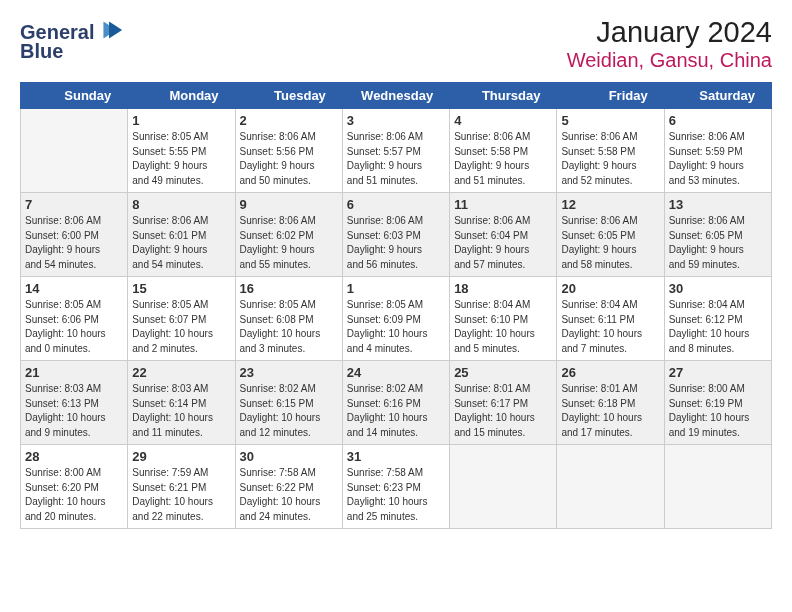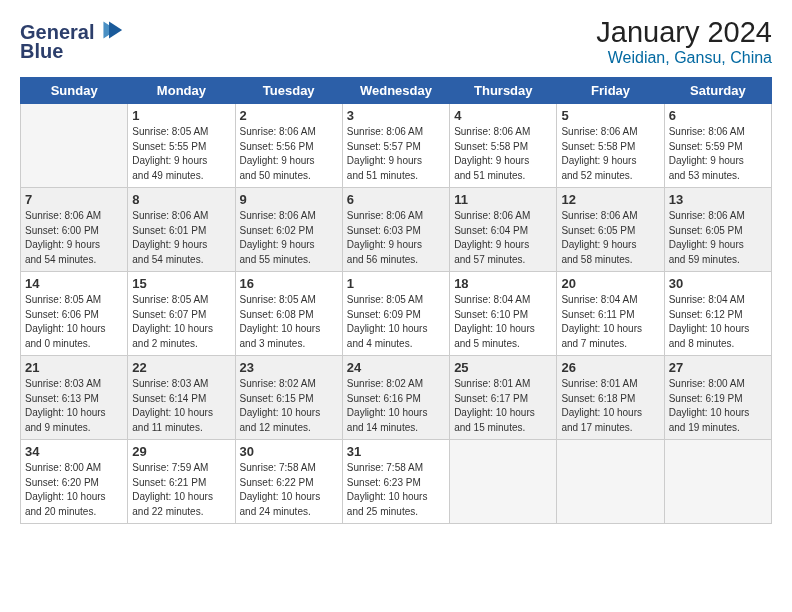--- a/index.html
+++ b/index.html
@@ -42,37 +42,37 @@
     }
     .title-block {
       text-align: right;
     }
     .main-title {
       font-size: 29px;
       font-weight: 300;
       color: #222;
     }
     .subtitle {
-      font-size: 16px;
-      color: #0369a1;
+      font-size: 20px;
+      color: #be185d;
       font-weight: normal;
     }
     .calendar {
       width: 100%;
       border-collapse: collapse;
       table-layout: fixed;
     }
     .calendar th {
       background-color: #2c5fa8;
       color: #fff;
       padding: 5px 16px;
       font-size: 13px;
       font-weight: bold;
       border: 1px solid #2c5fa8;
-      text-align: center;
+      text-align: right;
     }
     .calendar td {
       border: 1px solid #ccc;
       vertical-align: top;
       padding: 4px 4px;
       min-height: 80px;
       height: 82px;
       font-size: 10.5px;
       color: #333;
       background: #fff;
@@ -326,21 +326,21 @@
           <td>
             <span class="day-num">27</span>
             <div class="day-info" style="white-space: pre-line;">Sunrise: 8:00 AM
 Sunset: 6:19 PM
 Daylight: 10 hours
 and 19 minutes.</div>
           </td>
         </tr>
         <tr>
           <td>
-            <span class="day-num">34</span>
+            <span class="day-num">28</span>
             <div class="day-info" style="white-space: pre-line;">Sunrise: 8:00 AM
 Sunset: 6:20 PM
 Daylight: 10 hours
 and 20 minutes.</div>
           </td>
           <td>
             <span class="day-num">29</span>
             <div class="day-info" style="white-space: pre-line;">Sunrise: 7:59 AM
 Sunset: 6:21 PM
 Daylight: 10 hours

